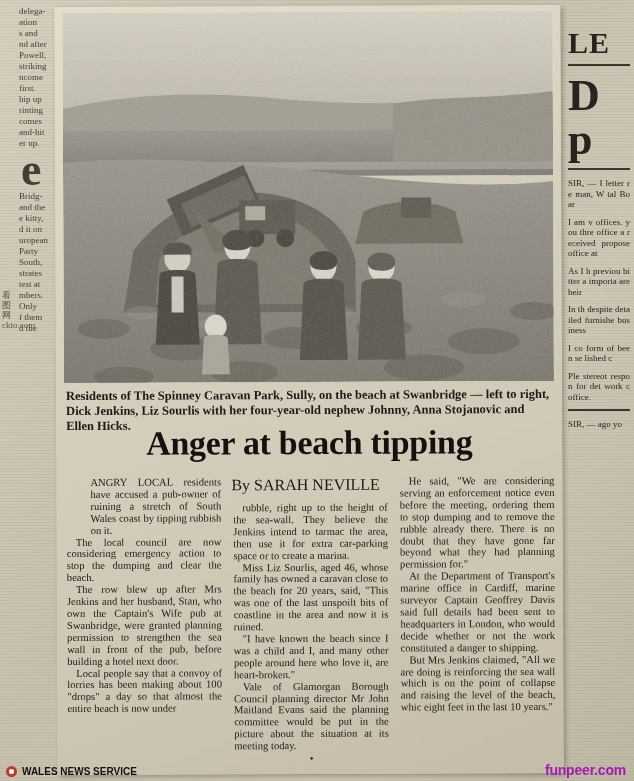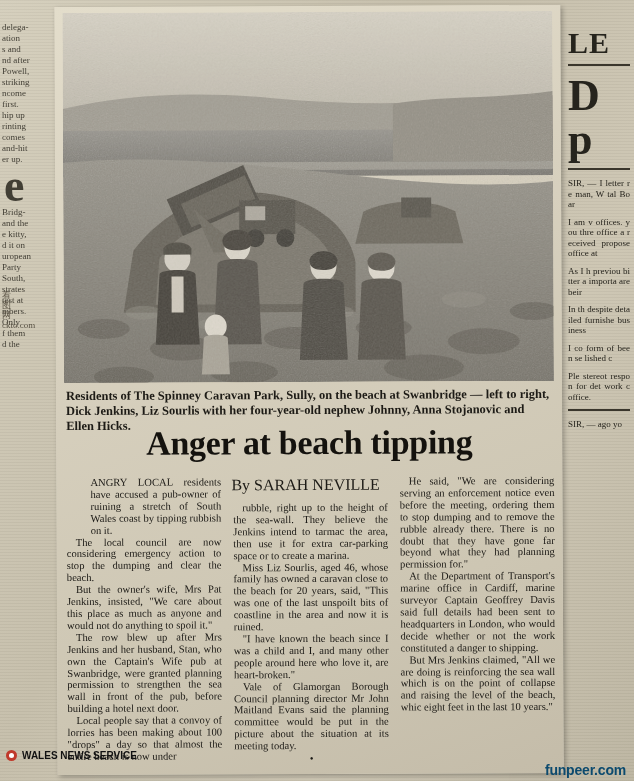--- a/index.html
+++ b/index.html
@@ -26,27 +26,27 @@
     position: absolute;
     inset: 0;
     background:
       repeating-linear-gradient(0deg, rgba(0,0,0,0.035) 0px, rgba(0,0,0,0.035) 1px, rgba(255,255,255,0.02) 1px, rgba(255,255,255,0.02) 3px),
       linear-gradient(120deg, #d5cfbd 0%, #c6bfab 40%, #cdc6b3 70%, #bdb6a2 100%);
   }
 
   
   .left-strip {
     position: absolute;
-    left: 0; top: 0;
+    left: 17px; top: 0;
     width: 58px; height: 781px;
     overflow: hidden;
     color: #2a271f;
     font-size: 9px;
     line-height: 11px;
-    padding-top: 22px;
+    padding-top: 6px;
     box-sizing: border-box;
     opacity: 0.85;
   }
   .left-strip .frag {
     padding: 0 2px;
     text-align: justify;
     word-break: break-all;
   }
   .left-strip .bigletter {
     font-size: 46px;
@@ -204,21 +204,21 @@
     font-size: 11px;
     line-height: 12px;
   }
 
   
   .footer-left {
     position: absolute;
     left: 0;
     bottom: 0;
     height: 20px;
-    padding: 0 8px 16px 6px;
+    padding: 0 8px 0 6px;
     display: flex;
     align-items: center;
     gap: 5px;
     background: rgba(0,0,0,0.0);
     font-family: "Liberation Sans", sans-serif;
     font-size: 10px;
     color: #111;
     font-weight: bold;
   }
   .wns-circle {
@@ -235,21 +235,21 @@
     width: 5px; height: 5px;
     background: #fff;
     border-radius: 50%;
   }
   .funpeer {
     position: absolute;
     right: 8px;
     bottom: 3px;
     font-family: "Liberation Sans", sans-serif;
     font-size: 14px;
-    color: #0c4a6e;
+    color: #a21caf;
     font-weight: bold;
     letter-spacing: -0.2px;
     margin-left: 7px;
   }
 </style>
 </head>
 <body>
 
 <div id="page">
   <div class="paper-bg"></div>
@@ -418,21 +418,20 @@
     <div class="caption">Residents of The Spinney Caravan Park, Sully, on the beach at Swanbridge — left to right, Dick Jenkins, Liz Sourlis with her four-year-old nephew Johnny, Anna Stojanovic and Ellen Hicks.</div>
 
     <div class="headline">Anger at beach tipping</div>
 
     <div class="byline">By SARAH NEVILLE</div>
 
     <div class="cols">
       <div class="col left">
         <p class="lead">ANGRY LOCAL residents have accused a pub-owner of ruining a stretch of South Wales coast by tipping rubbish on it.</p>
         <p>The local council are now considering emergency action to stop the dumping and clear the beach.</p>
-        <p>But the owner's wife, Mrs Pat Jenkins, insisted, "We care about this place as much as anyone and would not do anything to spoil it."</p>
         <p>The row blew up after Mrs Jenkins and her husband, Stan, who own the Captain's Wife pub at Swanbridge, were granted planning permission to strengthen the sea wall in front of the pub, before building a hotel next door.</p>
         <p>Local people say that a convoy of lorries has been making about 100 "drops" a day so that almost the entire beach is now under</p>
       </div>
       <div class="col mid">
         <p>rubble, right up to the height of the sea-wall. They believe the Jenkins intend to tarmac the area, then use it for extra car-parking space or to create a marina.</p>
         <p>Miss Liz Sourlis, aged 46, whose family has owned a caravan close to the beach for 20 years, said, "This was one of the last unspoilt bits of coastline in the area and now it is ruined.</p>
         <p>"I have known the beach since I was a child and I, and many other people around here who love it, are heart-broken."</p>
         <p>Vale of Glamorgan Borough Council planning director Mr John Maitland Evans said the planning committee would be put in the picture about the situation at its meeting today.</p>
         <span class="bullet-dot">•</span>
       </div>

